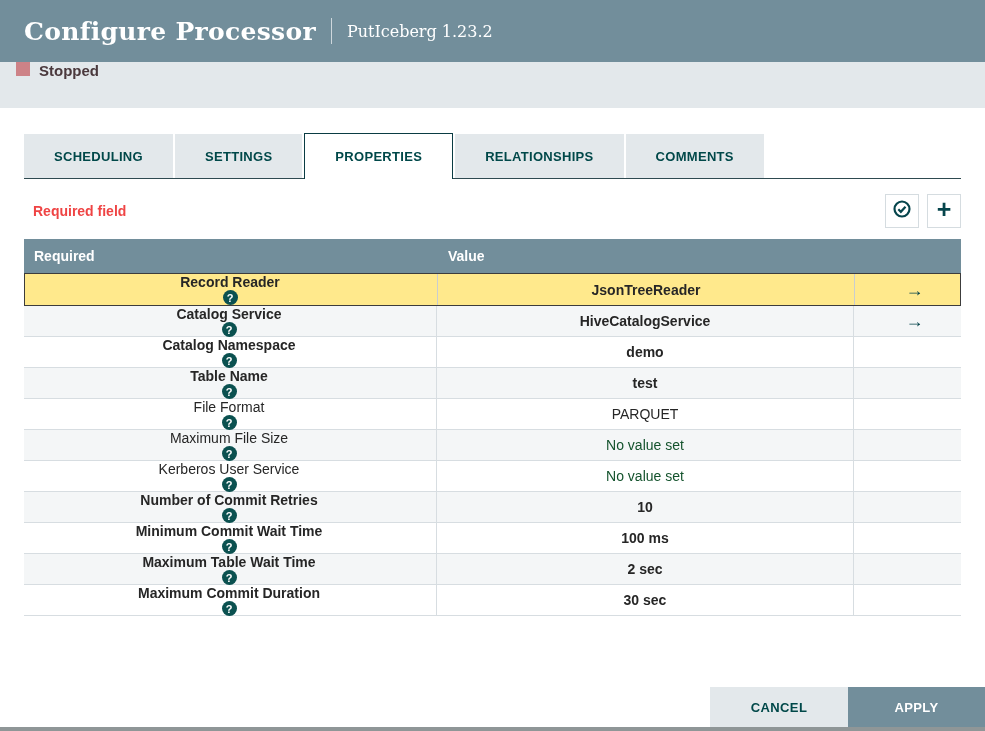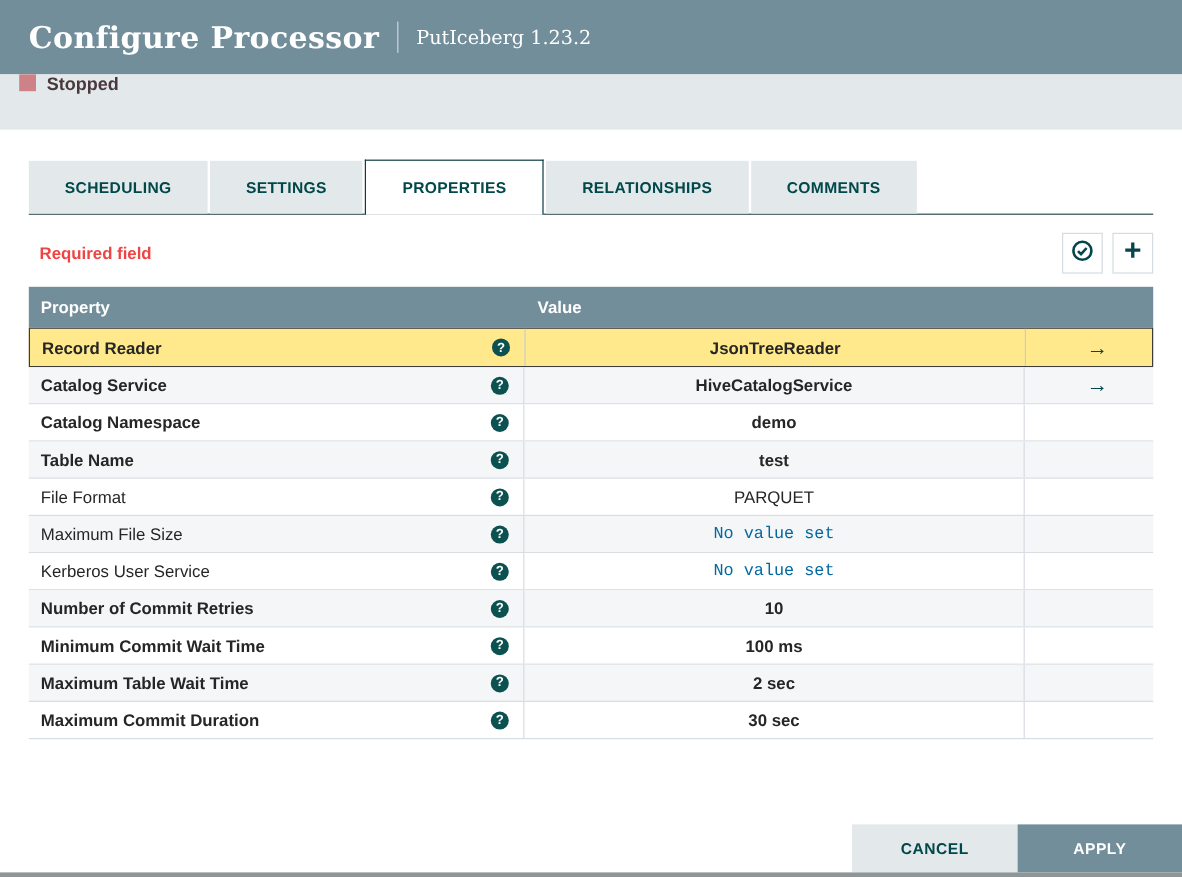--- a/index.html
+++ b/index.html
@@ -80,28 +80,29 @@
   .prow.alt{background:#f4f6f7;}
   .prow.selected{
     background:#ffe98c;
     border:1px solid #3c3c3c;
     height:33px;
   }
   .cell{display:flex;align-items:center;box-sizing:border-box;justify-content:center;}
   .prop-cell{
     width:413px;padding:0 12px 0 10px;justify-content:space-between;
     border-right:1px solid #d7dde1;
+    flex-direction:column;
   }
   .prow.selected .prop-cell{border-right-color:#c9cdd0;}
   .value-cell{width:417px;padding:0 11px;border-right:1px solid #d7dde1;}
   .prow.selected .value-cell{border-right-color:#c9cdd0;}
   .arrow-cell{flex:1;padding-left:14px;}
   .prow.required .prop-name,
   .prow.required .prop-value{font-weight:bold;}
-  .prow.unset .prop-value{color:#0369a1;font-family:Liberation Mono, monospace;}
+  .prow.unset .prop-value{color:#14532d;}
   .help-icon{
     width:15px;height:15px;border-radius:50%;background:#0b5150;
     color:#ffffff;font-size:11px;font-weight:bold;
     display:flex;align-items:center;justify-content:center;flex:none;
   }
   .goto-arrow{
     color:#06454c;font-size:18px;font-weight:bold;line-height:1;
   }
   
   .footer-buttons{
@@ -151,21 +152,21 @@
       </span>
     </div>
     <div class="icon-button">
       <span class="plus-glyph">+</span>
     </div>
   </div>
 </div>
 
 <div class="props-table">
   <div class="props-thead">
-    <span class="col-property">Property</span>
+    <span class="col-property">Required</span>
     <span class="col-value">Value</span>
   </div>
   <div>
       <div class="prow selected required">
     <div class="cell prop-cell">
       <span class="prop-name">Record Reader</span>
       <span class="help-icon">?</span>
     </div>
     <div class="cell value-cell">
       <span class="prop-value">JsonTreeReader</span>

